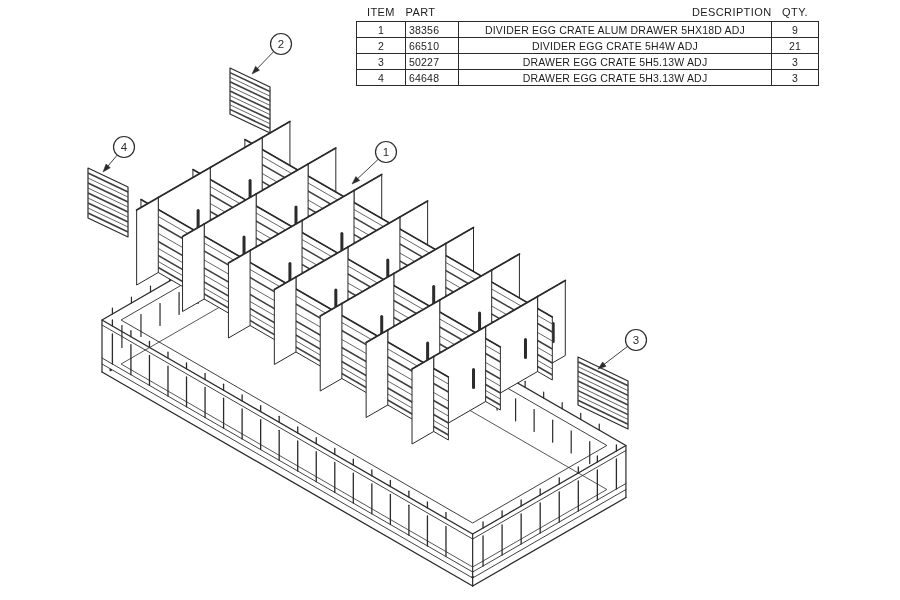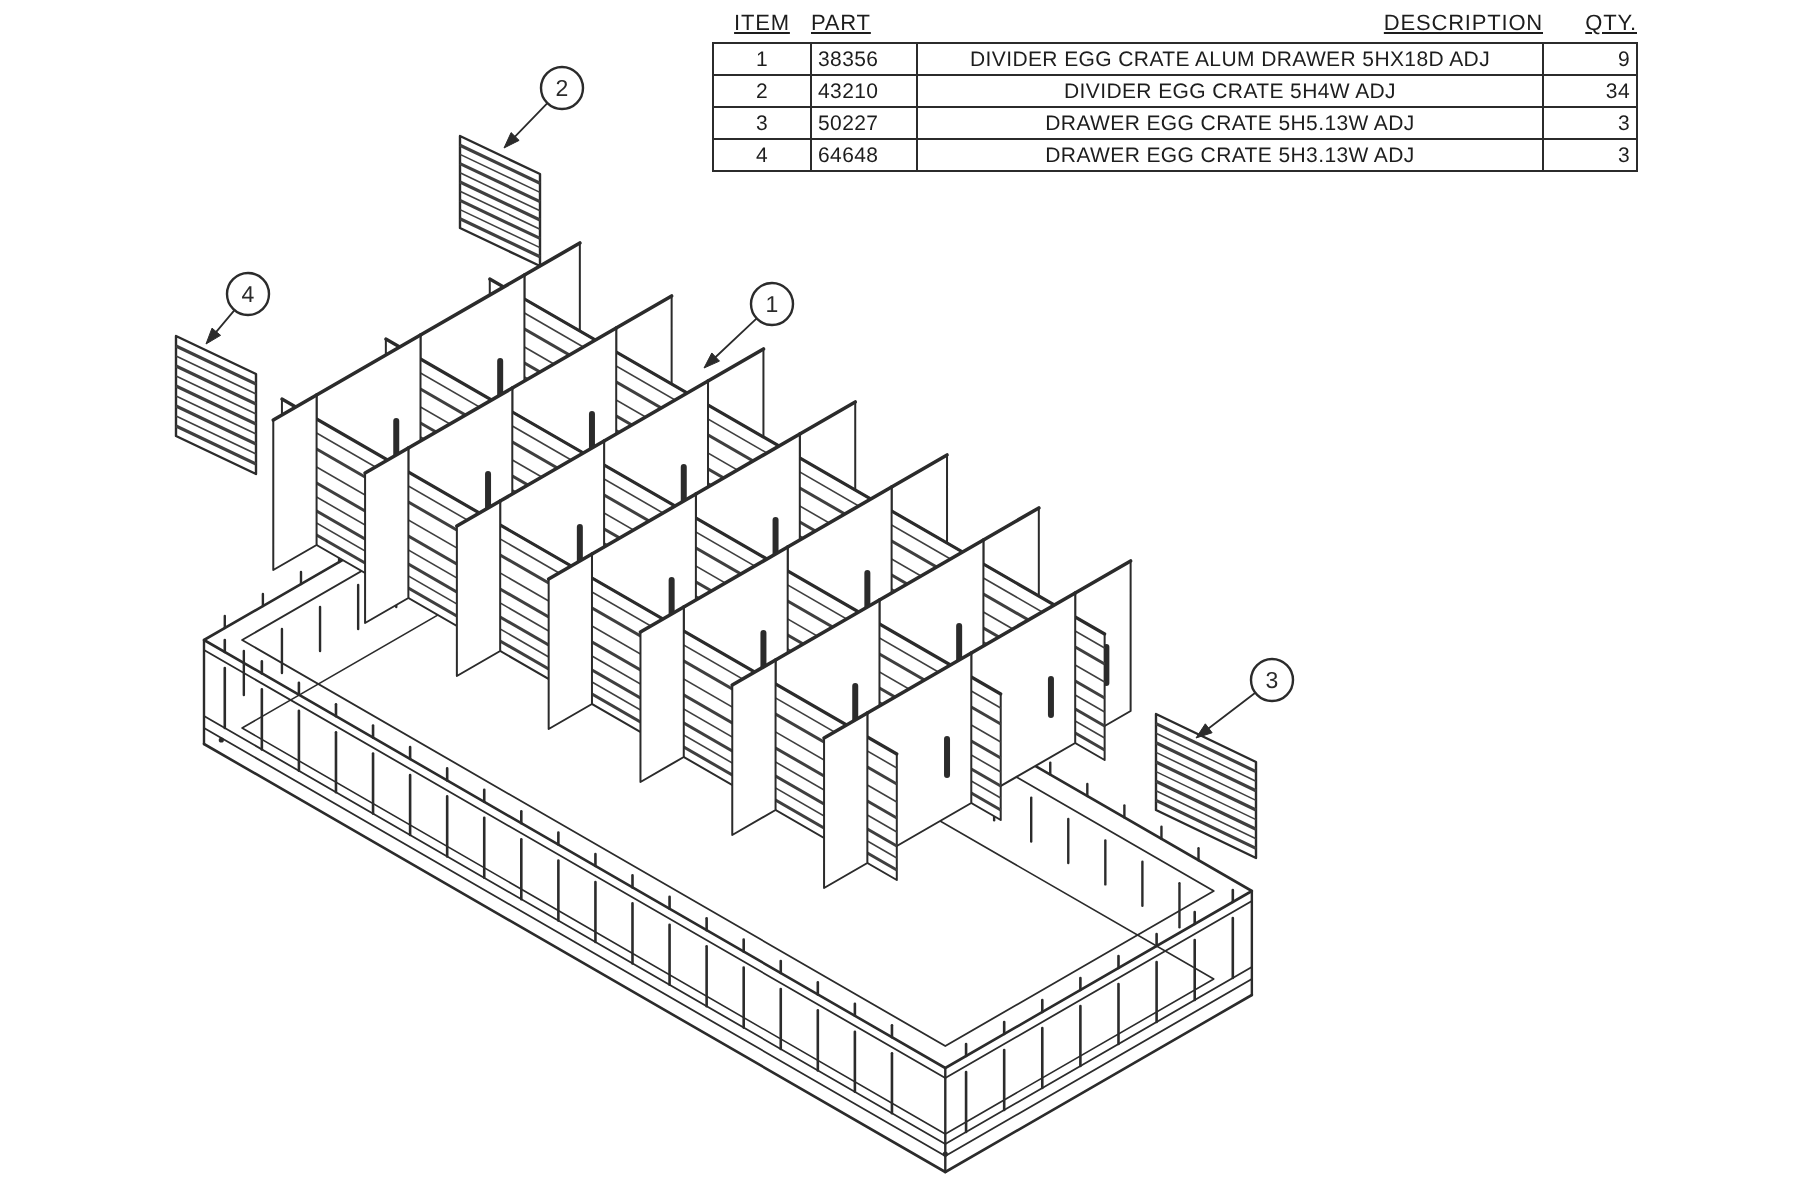--- a/index.html
+++ b/index.html
@@ -1,27 +1,27 @@
 <!DOCTYPE html>
 <html><head>
 <meta charset="utf-8">
 <style>
   html,body{margin:0;padding:0;background:#ffffff;}
   .sheet{position:relative;width:900px;height:600px;background:#ffffff;overflow:hidden;
          font-family:"Liberation Sans",sans-serif;}
   #diagram{position:absolute;left:0;top:0;}
   .table-wrap{position:absolute;left:356px;top:6px;}
   table.parts{border-collapse:collapse;table-layout:fixed;color:#1d1d1d;}
-  table.parts th{font-weight:normal;font-size:11px;letter-spacing:.4px;padding:0 0 3px 0;border:none;text-decoration:underline;}
+  table.parts th{font-weight:normal;font-size:11px;letter-spacing:.4px;padding:0 0 3px 0;border:none;}
   table.parts td{border:1.2px solid #2b2b2b;font-size:10.5px;letter-spacing:.2px;height:15px;
                  padding:0 3px;white-space:nowrap;overflow:hidden;}
   .c-item{width:42px;text-align:center;}
   .c-part{width:46px;text-align:left;}
   .c-desc{width:306px;text-align:center;}
-  .c-qty{width:40px;text-align:right;}
+  .c-qty{width:40px;text-align:center;}
   th.c-desc{text-align:right;padding-left:4px;}
 </style>
 </head>
 <body>
 
 <div class="sheet">
 
   <svg id="diagram" width="900" height="600" viewBox="0 0 900 600">
       <g>
         <polygon points="255.282,231.5 102,320 472.648,534 625.93,445.5" fill="none" stroke="#2b2b2b" stroke-width="1.3" stroke-linejoin="round"></polygon>
@@ -353,23 +353,23 @@
       </thead>
       <tbody>
         <tr>
           <td class="c-item">1</td>
           <td class="c-part">38356</td>
           <td class="c-desc">DIVIDER EGG CRATE ALUM DRAWER 5HX18D ADJ</td>
           <td class="c-qty">9</td>
         </tr>
         <tr>
           <td class="c-item">2</td>
-          <td class="c-part">43210</td>
+          <td class="c-part">66510</td>
           <td class="c-desc">DIVIDER EGG CRATE 5H4W ADJ</td>
-          <td class="c-qty">34</td>
+          <td class="c-qty">21</td>
         </tr>
         <tr>
           <td class="c-item">3</td>
           <td class="c-part">50227</td>
           <td class="c-desc">DRAWER EGG CRATE 5H5.13W ADJ</td>
           <td class="c-qty">3</td>
         </tr>
         <tr>
           <td class="c-item">4</td>
           <td class="c-part">64648</td>

